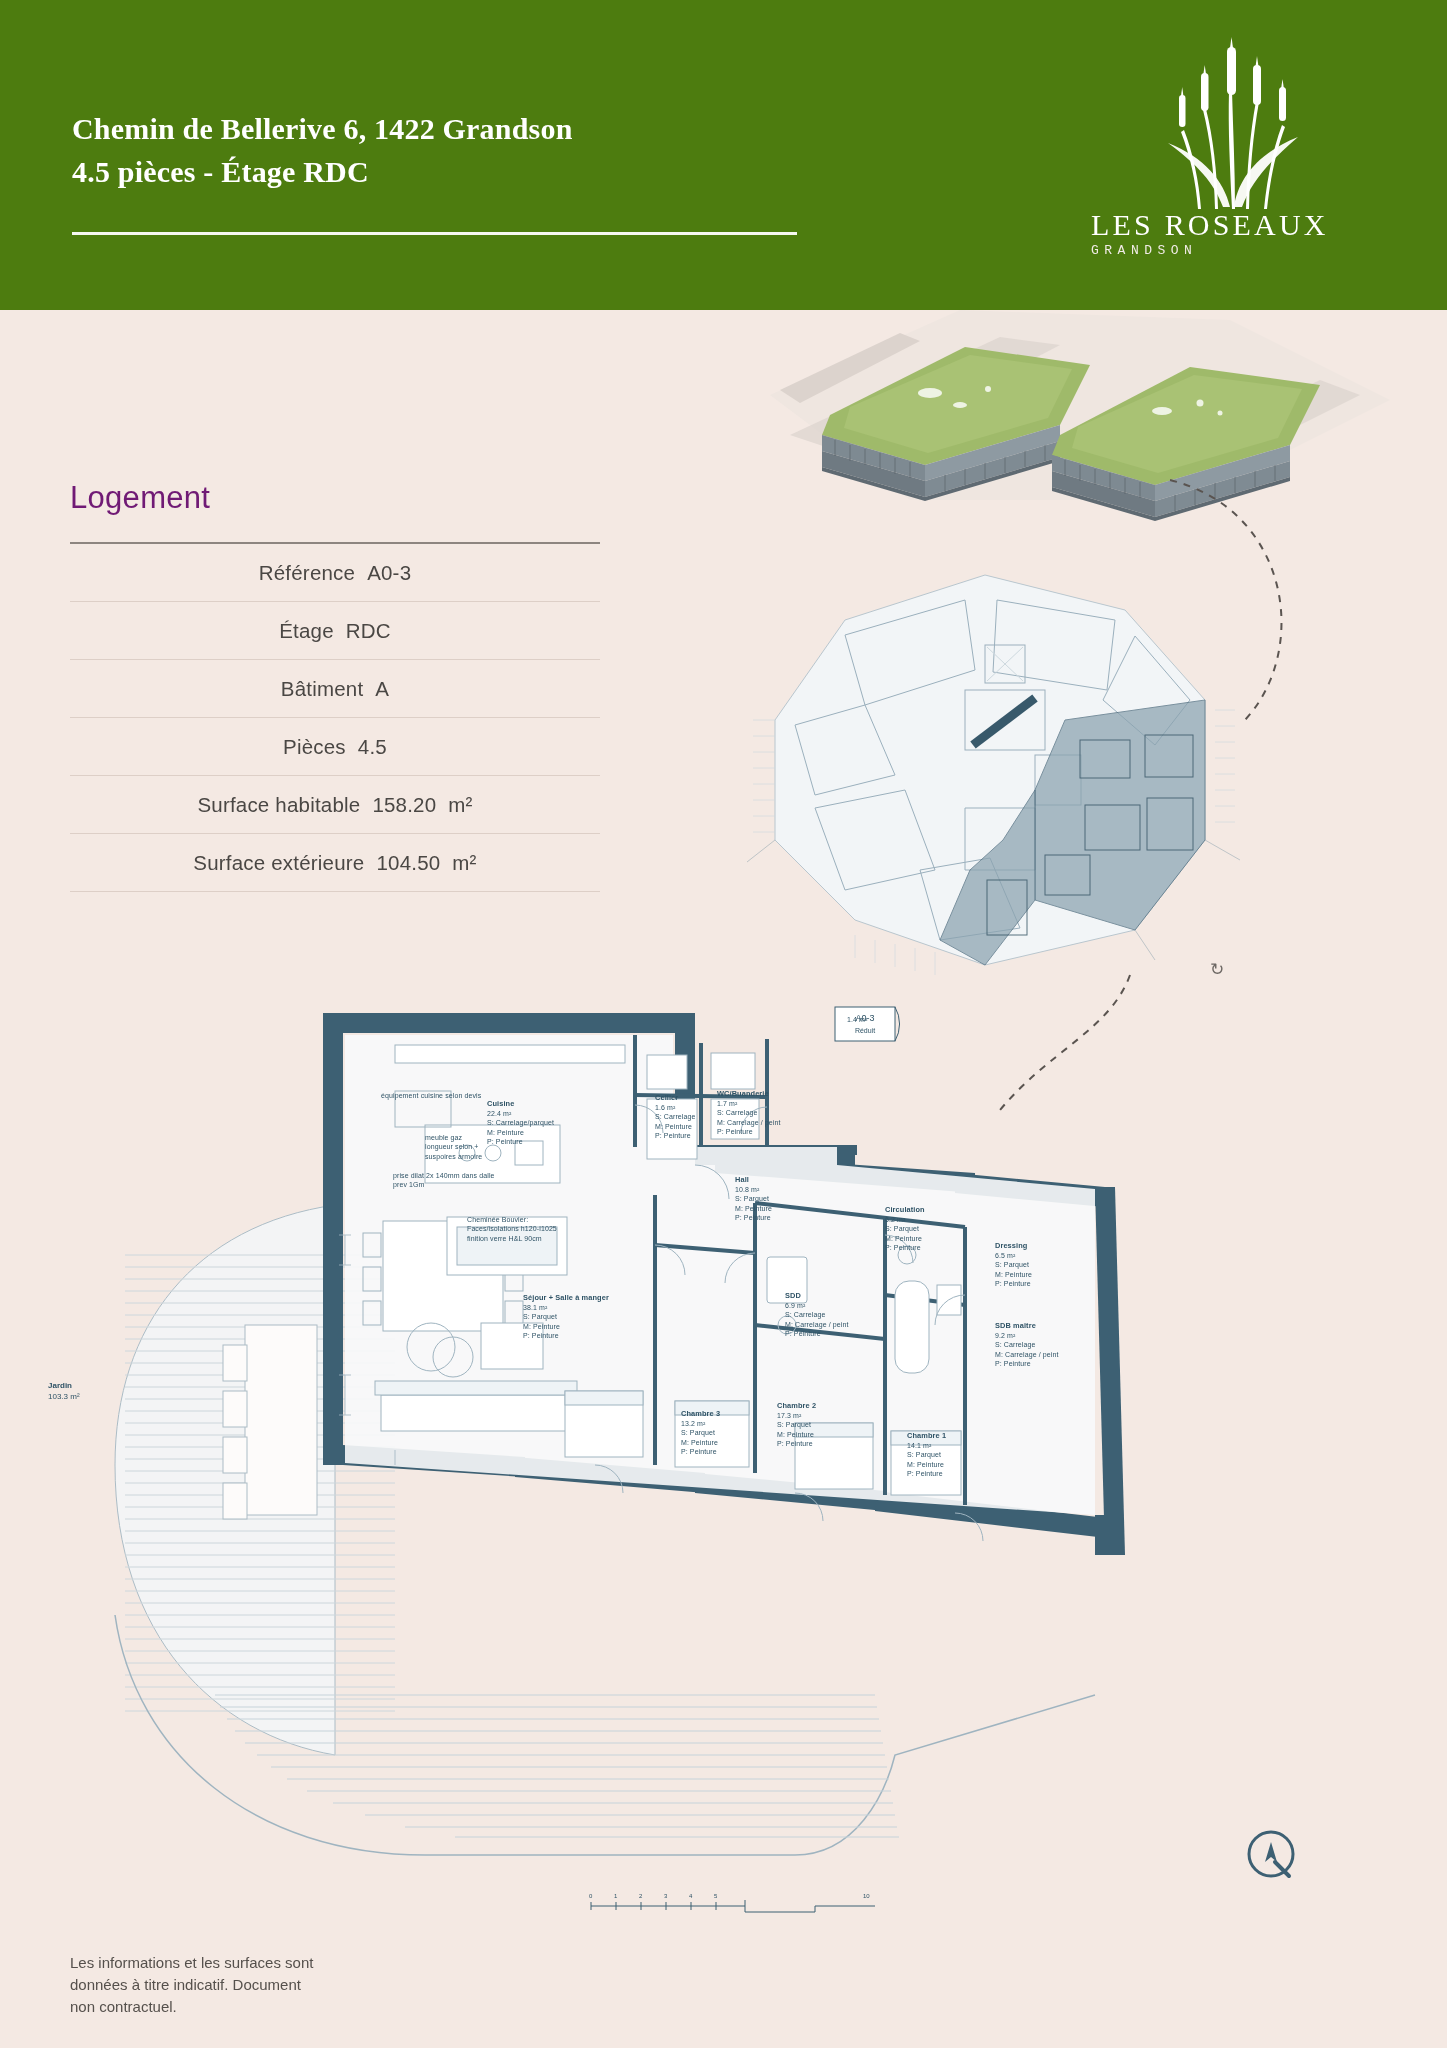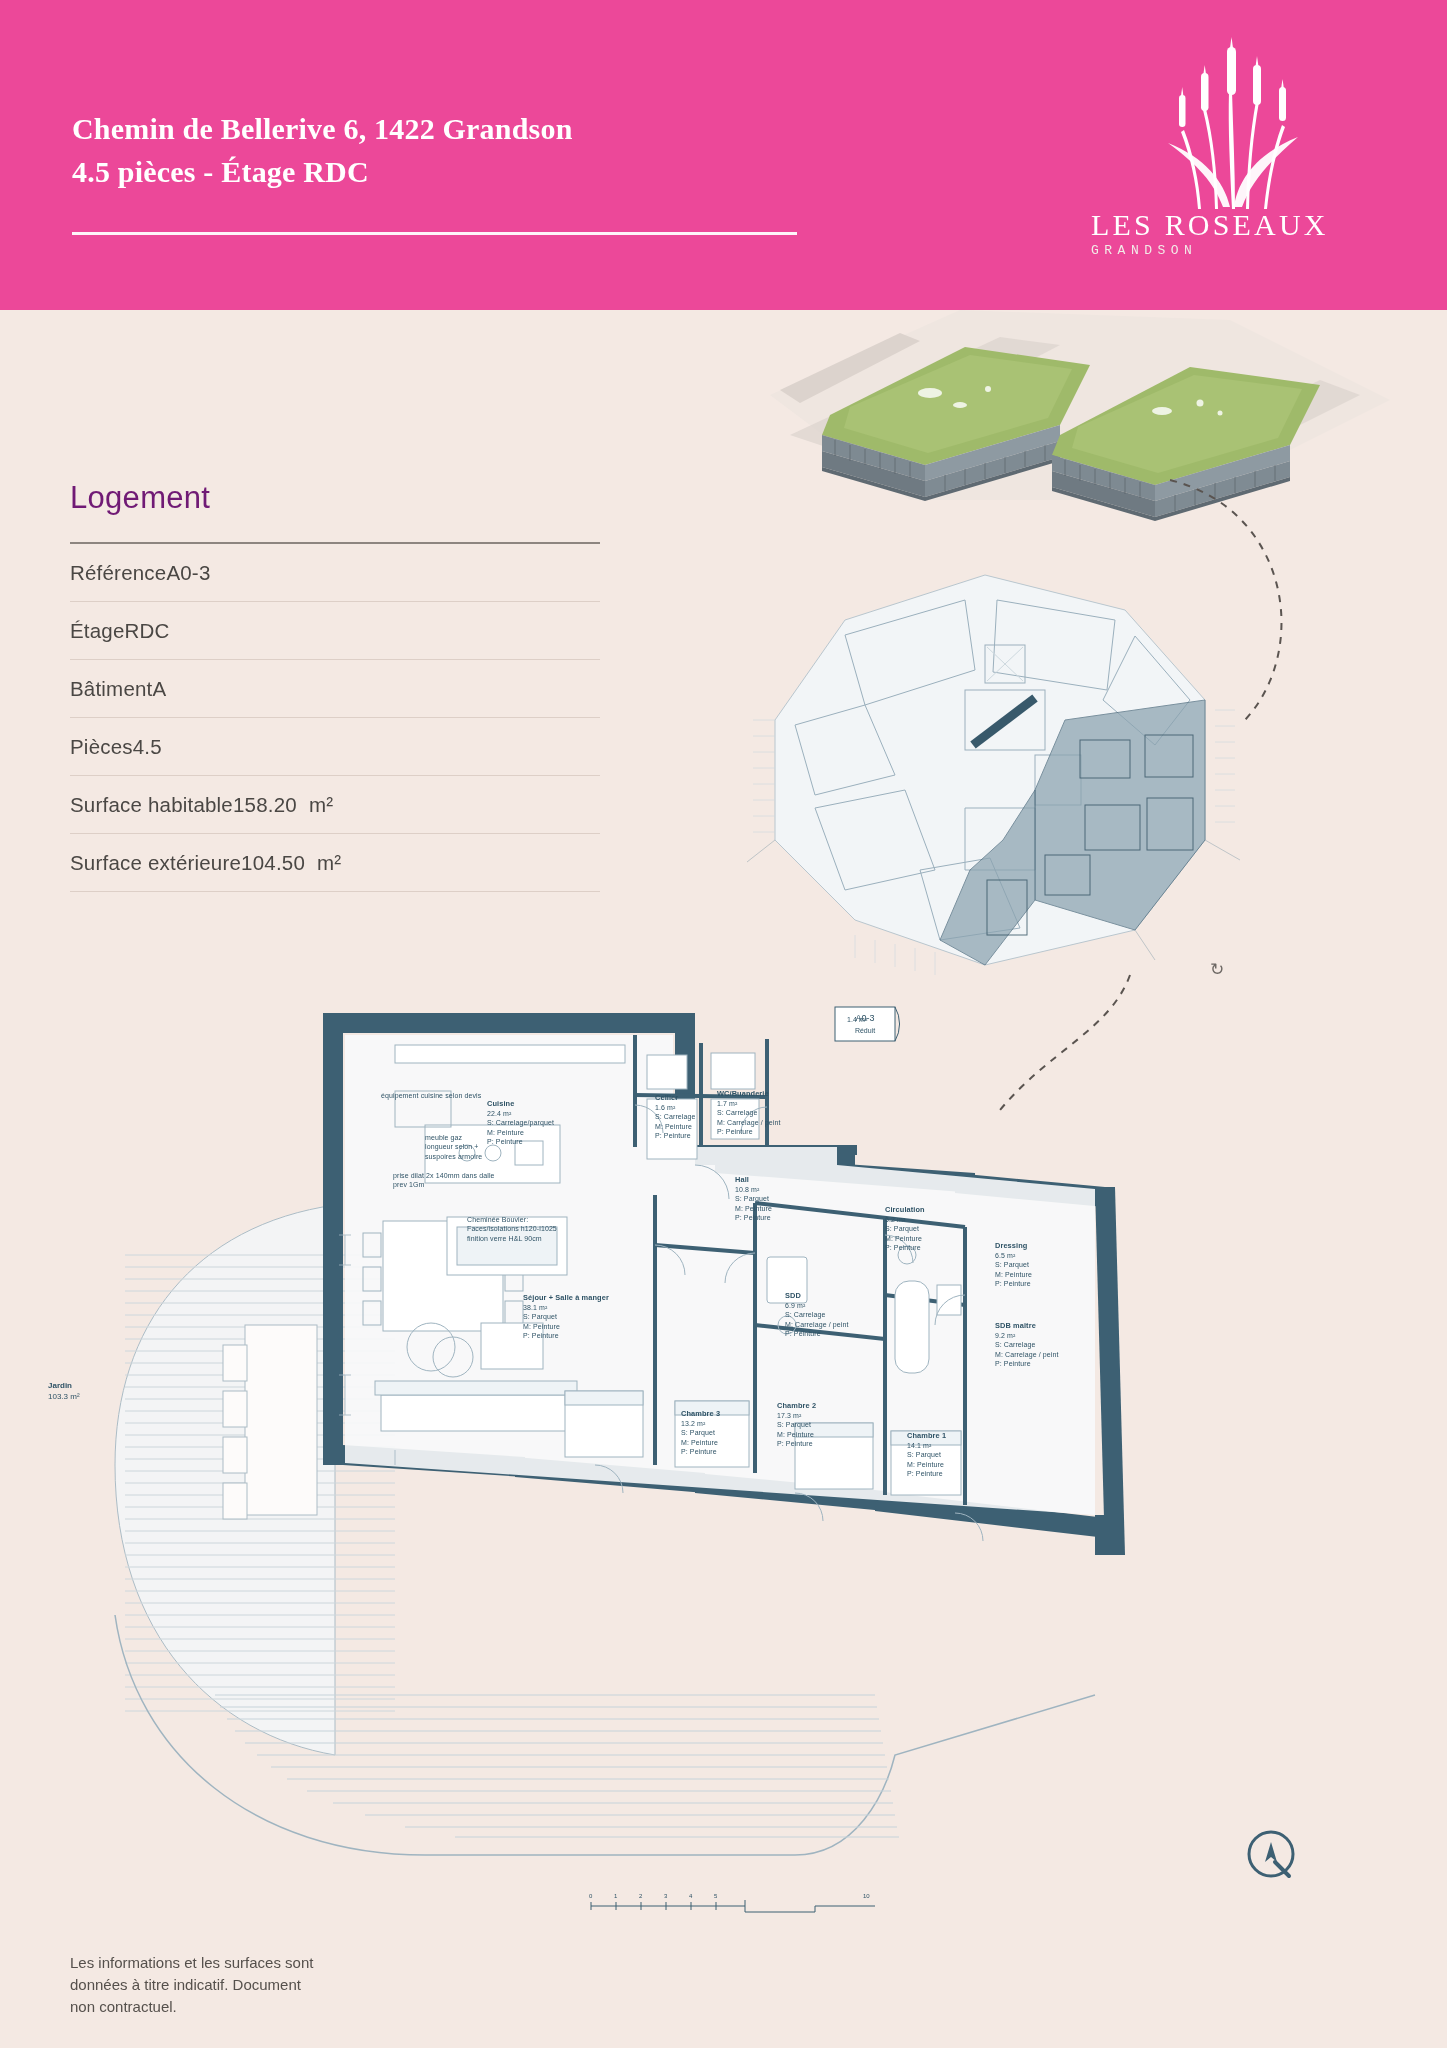--- a/index.html
+++ b/index.html
@@ -15,21 +15,21 @@
     font-family: "Liberation Sans", sans-serif;
     color: #3d3a38;
   }
 
   
   .header {
     position: absolute;
     left: 0; top: 0;
     width: 1447px;
     height: 310px;
-    background: #ec4899;
+    background: #4d7c0f;
   }
   .header-title {
     position: absolute;
     left: 72px;
     top: 108px;
     font-family: "Liberation Serif", serif;
     font-weight: bold;
     font-size: 30px;
     line-height: 1.42;
     color: #ffffff;
@@ -91,26 +91,27 @@
     letter-spacing: .3px;
   }
   .logement .underline {
     margin-top: 26px;
     width: 530px;
     height: 2px;
     background: #8d8580;
   }
   .spec-row {
     display: flex;
-    justify-content: flex-start;
+    justify-content: center;
     align-items: baseline;
     padding: 16.5px 0 16.5px 0;
     border-bottom: 1px solid #ddcfc7;
     font-size: 20.5px;
     color: #4a4744;
+    gap: 12px;
   }
   .spec-row:first-of-type { padding-top: 22px; }
   .spec-label { letter-spacing: .2px; }
   .spec-value { letter-spacing: .2px; }
   .spec-value .unit { display: inline-block; margin-left: 12px; }
 
   
   .site3d {
     position: absolute;
     left: 760px;

